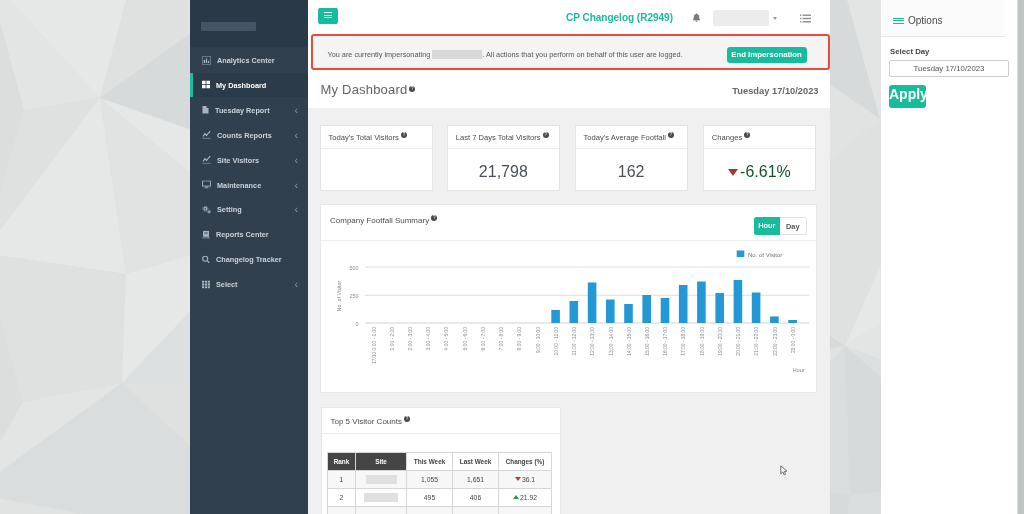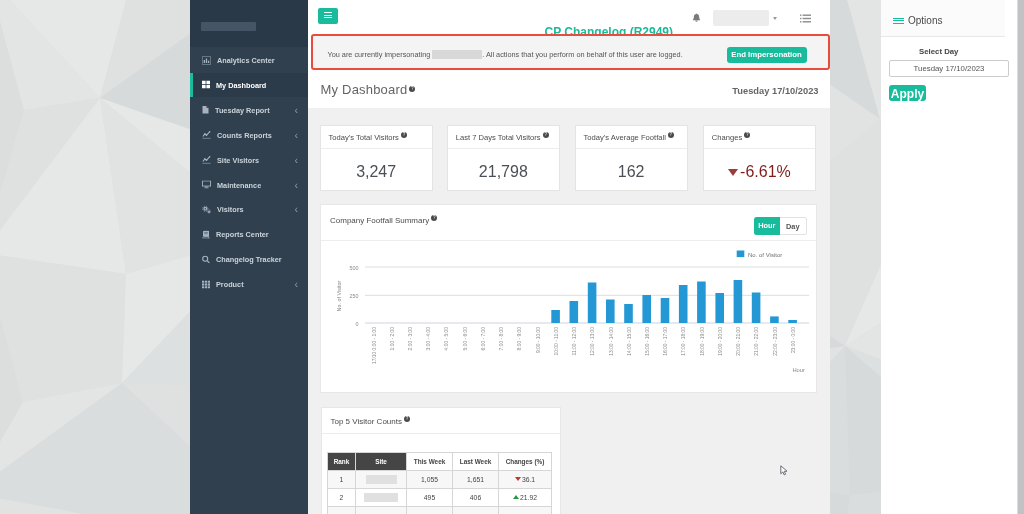--- a/index.html
+++ b/index.html
@@ -13,35 +13,35 @@
 .mi .ictxt { position:absolute; left:12px; top:50%; transform:translateY(-50%); width:100px; display:flex; align-items:center; }
 .mi svg { flex:0 0 auto; margin-right:6px; }
 .mi.active { background:#2c3b4a; color:#fff; border-left:3px solid #1abc9c; }
 .mi.active .ictxt { left:9px; }
 .chev { position:absolute; right:10px; top:50%; transform:translateY(-52%); font-size:10.5px; color:#8a99a6; font-weight:normal; }
 
 #main { position:absolute; left:308px; top:0; width:522px; height:514px; background:#f0f0f0; }
 #topwhite { position:absolute; left:0; top:0; width:522px; height:108px; background:#fff; }
 #hamb { position:absolute; left:10px; top:7.5px; width:20px; height:16px; background:#18bc9c; border-radius:2px; }
 #hamb div { position:absolute; left:6px; width:8px; height:1.3px; background:#fff; border-radius:0.6px; }
-#cpchange { position:absolute; right:157px; top:25px; font-size:12px; font-weight:bold; color:#18bc9c; }
+#cpchange { position:absolute; right:157px; top:12px; font-size:10px; font-weight:bold; color:#18bc9c; }
 #userredact { position:absolute; left:405px; top:10px; width:56px; height:16px; background:#ececec; border-radius:2px; }
 #caret { position:absolute; left:464.5px; top:17px; width:0; height:0; border-left:2.8px solid transparent; border-right:2.8px solid transparent; border-top:3.5px solid #999; }
 #banner { position:absolute; left:2.5px; top:34px; width:519px; height:35.5px; background:#f4f4f4; border:2px solid #e74c3c; border-radius:3px; }
 #banner .txt { position:absolute; left:15px; top:13.5px; font-size:7.3px; color:#555; }
 #banner .redact { display:inline-block; width:50px; height:9px; background:#d8d8d8; vertical-align:-2px; }
 #endimp { position:absolute; right:21px; top:11px; width:80px; height:16px; background:#18bc9c; border-radius:3px; color:#fff; font-size:7.8px; font-weight:bold; text-align:center; line-height:16px; }
 #pagehead { position:absolute; left:0; top:72px; width:522px; height:36px; background:#fff; }
 #pagehead h1 { position:absolute; left:12.5px; top:9.5px; font-size:13px; font-weight:normal; color:#646464; letter-spacing:0.2px; }
 #pagehead .date { position:absolute; right:11.5px; top:13.5px; font-size:9.3px; font-weight:bold; color:#666; }
 
 .card { position:absolute; top:124.5px; width:113.3px; height:66px; background:#fff; border:1px solid #e4e4e4; }
 .card .hd { position:absolute; left:0; top:0; width:100%; height:23.5px; border-bottom:1px solid #ededed; font-size:7.6px; color:#4c4c4c; line-height:23.5px; padding-left:8px; }
 .card .val { position:absolute; left:0; top:25.5px; width:100%; height:42px; text-align:center; font-size:16px; color:#4a5056; line-height:42px; }
-.card .val.red { color:#7f1d1d; }
+.card .val.red { color:#14532d; }
 .tri-down-r { display:inline-block; width:0; height:0; border-left:5.7px solid transparent; border-right:5.7px solid transparent; border-top:7.8px solid #9d3b39; margin-right:2px; vertical-align:1.5px; }
 
 #chartpanel { position:absolute; left:12px; top:204px; width:497px; height:188.5px; background:#fff; border:1px solid #e7e7e7; }
 #chartpanel .hd { position:absolute; left:0; top:0; width:100%; height:36px; border-bottom:1px solid #ededed; }
 #chartpanel .hd .t { position:absolute; left:9px; top:10px; font-size:8px; color:#4c4c4c; }
 #hourday { position:absolute; right:9.5px; top:12px; height:18.4px; display:flex; }
 #hourday .b1 { width:26.5px; height:18.4px; background:#18bc9c; color:#fff; font-size:7.4px; font-weight:bold; text-align:center; line-height:18.4px; border-radius:2.5px 0 0 2.5px; }
 #hourday .b2 { width:26.5px; height:18.4px; background:#fff; color:#555; font-size:7.4px; font-weight:bold; text-align:center; line-height:18.4px; border:1px solid #e2e2e2; border-left:none; border-radius:0 2.5px 2.5px 0; }
 
 #top5 { position:absolute; left:12.5px; top:406.5px; width:240px; height:108px; background:#fff; border:1px solid #e7e7e7; }
@@ -55,23 +55,23 @@
 tr.odd td { background:#f7f7f7; }
 .siteredact { display:inline-block; width:31px; height:9px; background:#e0e0e0; vertical-align:middle; }
 .tdown { display:inline-block; width:0; height:0; border-left:3px solid transparent; border-right:3px solid transparent; border-top:4px solid #c0392b; margin-right:1px; vertical-align:1px; }
 .tup { display:inline-block; width:0; height:0; border-left:3px solid transparent; border-right:3px solid transparent; border-bottom:4px solid #27963f; margin-right:1px; vertical-align:1px; }
 
 #options { position:absolute; left:881px; top:0; width:136px; height:514px; background:#fff; }
 #options .hd { position:absolute; left:0; top:0; width:124px; height:37px; background:#fbfbfb; border-bottom:1px solid #e8e8e8; }
 #options .hd .t { position:absolute; left:27px; top:15px; font-size:10px; color:#4a4a4a; }
 #optbars { position:absolute; left:11.5px; top:17.5px; width:11px; height:8px; }
 #optbars div { position:absolute; left:0; width:11px; height:1.2px; background:#18bc9c; }
-#selday { position:absolute; left:9px; top:47px; font-size:7.8px; font-weight:bold; color:#444;margin-left:29px; }
+#selday { position:absolute; left:9px; top:47px; font-size:7.8px; font-weight:bold; color:#444; }
 #dayinput { position:absolute; left:8px; top:60px; width:120px; height:17px; border:1px solid #ccc; border-radius:2px; background:#fff; font-size:7.8px; color:#555; text-align:center; line-height:16px; }
-#applybtn { position:absolute; left:8px; top:85px; width:37px; height:16px; background:#18bc9c; border-radius:3px; color:#fff; font-size:12px; font-weight:bold; text-align:center; line-height:18px; }
+#applybtn { position:absolute; left:8px; top:85px; width:37px; height:23px; background:#18bc9c; border-radius:3px; color:#fff; font-size:14px; font-weight:bold; text-align:center; line-height:18px; }
 
 #scroll { position:absolute; left:1017px; top:0; width:7px; height:514px; background:linear-gradient(to right,#dbdddd 0 1px,#bfc3c4 1px 100%); }
 </style></head><body>
 <div id="page">
 <svg class="bg" width="1024" height="514" viewBox="0 0 1024 514">
       <rect width="1024" height="514" fill="#dcdede"></rect>
       <polygon points="-12,-24 134,-29 100,98" fill="#e6e8e8"></polygon>
       <polygon points="-12,-24 100,98 24,110" fill="#e3e5e5"></polygon>
       <polygon points="134,-29 250,-9 100,98" fill="#dfe1e1"></polygon>
       <polygon points="250,-9 235,145 100,98" fill="#d7dada"></polygon>
@@ -268,21 +268,21 @@
   <div class="mi" style="top:197.0px">
         <span class="ictxt">
           <svg width="9" height="8.5" viewBox="0 0 9 8.5">
             <circle cx="3.3" cy="3.2" r="1.9" fill="#a7b4bf"></circle>
             <circle cx="3.3" cy="3.2" r="2.6" fill="none" stroke="#a7b4bf" stroke-width="0.9" stroke-dasharray="1 1.1"></circle>
             <circle cx="3.3" cy="3.2" r="0.7" fill="#31404f"></circle>
             <circle cx="7" cy="6.2" r="1.25" fill="#a7b4bf"></circle>
             <circle cx="7" cy="6.2" r="1.8" fill="none" stroke="#a7b4bf" stroke-width="0.7" stroke-dasharray="0.7 0.8"></circle>
             <circle cx="7" cy="6.2" r="0.45" fill="#31404f"></circle>
           </svg>
-          <span>Visitors</span>
+          <span>Setting</span>
         </span>
         <span class="chev">‹</span>
       </div>
   <div class="mi" style="top:221.9px">
         <span class="ictxt">
           <svg width="8" height="8.5" viewBox="0 0 8 8.5">
             <path d="M1 1.2 q0 -1 1.1 -1 h4.9 v6 h-4.9 q-1.1 0 -1.1 -0.9 z" fill="#a7b4bf"></path>
             <path d="M1.5 6.5 h5.5 v1.8 h-5.5 q-0.8 0 -0.8 -0.9 q0 -0.9 0.8 -0.9 z" fill="none" stroke="#a7b4bf" stroke-width="0.75"></path>
             <line x1="2.2" y1="2" x2="5.8" y2="2" stroke="#36495a" stroke-width="0.5"></line>
             <line x1="2.2" y1="3.2" x2="5.8" y2="3.2" stroke="#36495a" stroke-width="0.5"></line>
@@ -307,21 +307,21 @@
               <rect x="0.0" y="2.9" width="2.2" height="2.2"></rect>
               <rect x="0.0" y="5.8" width="2.2" height="2.2"></rect>
               <rect x="2.9" y="0.0" width="2.2" height="2.2"></rect>
               <rect x="2.9" y="2.9" width="2.2" height="2.2"></rect>
               <rect x="2.9" y="5.8" width="2.2" height="2.2"></rect>
               <rect x="5.8" y="0.0" width="2.2" height="2.2"></rect>
               <rect x="5.8" y="2.9" width="2.2" height="2.2"></rect>
               <rect x="5.8" y="5.8" width="2.2" height="2.2"></rect>
             </g>
           </svg>
-          <span>Product</span>
+          <span>Select</span>
         </span>
         <span class="chev">‹</span>
       </div>
 </div>
 <div id="main">
   <div id="topwhite"></div>
   <div id="hamb">
         <div style="top:4.6px"></div>
         <div style="top:7.1px"></div>
         <div style="top:9.6px"></div>
@@ -347,21 +347,20 @@
   <div id="banner">
     <div class="txt">You are currently impersonating <span class="redact"></span>. All actions that you perform on behalf of this user are logged.</div>
     <div id="endimp">End Impersonation</div>
   </div>
   <div id="pagehead">
     <h1>My Dashboard<span class="qm">?</span></h1>
     <div class="date">Tuesday 17/10/2023</div>
   </div>
   <div class="card" style="left:11.5px">
     <div class="hd">Today's Total Visitors<span class="qm">?</span></div>
-        <div class="val">3,247</div>
   </div>
   <div class="card" style="left:138.7px">
     <div class="hd">Last 7 Days Total Visitors<span class="qm">?</span></div>
         <div class="val">21,798</div>
   </div>
   <div class="card" style="left:266.5px">
     <div class="hd">Today's Average Footfall<span class="qm">?</span></div>
         <div class="val">162</div>
   </div>
   <div class="card" style="left:394.8px">

